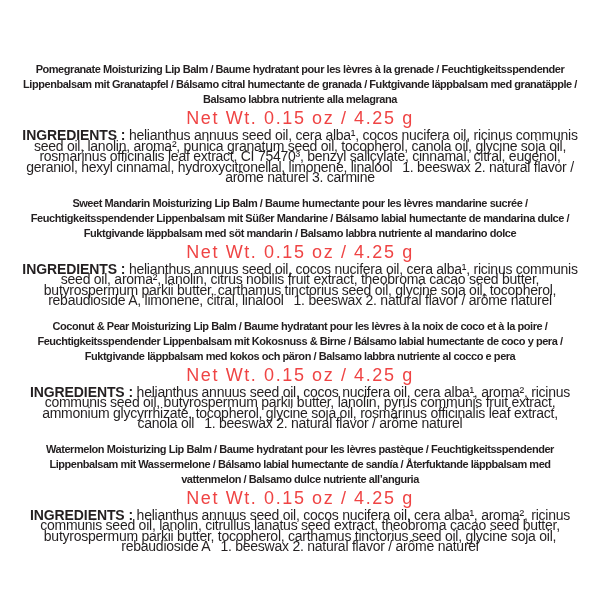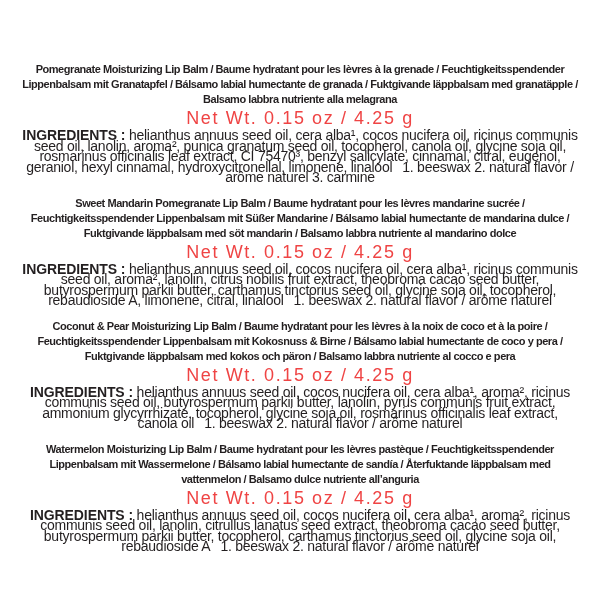--- a/index.html
+++ b/index.html
@@ -56,27 +56,27 @@
   .footnotes {
     margin-left: 10px;
   }
 </style>
 </head>
 <body>
 
 <div class="sheet">
 
   <section class="product">
-    <h2 class="title">Pomegranate Moisturizing Lip Balm / Baume hydratant pour les lèvres à la grenade / Feuchtigkeitsspendender Lippenbalsam mit Granatapfel / Bálsamo labial humectante de granada / Fuktgivande läppbalsam med granatäpple / Balsamo labbra nutriente alla melagrana</h2>
+    <h2 class="title">Pomegranate Moisturizing Lip Balm / Baume hydratant pour les lèvres à la grenade / Feuchtigkeitsspendender Lippenbalsam mit Granatapfel / Bálsamo citral humectante de granada / Fuktgivande läppbalsam med granatäpple / Balsamo labbra nutriente alla melagrana</h2>
     <div class="netwt">Net Wt. 0.15 oz / 4.25 g</div>
     <p class="ingredients"><span class="ing-label">INGREDIENTS :</span> <span>helianthus annuus seed oil, cera alba¹, cocos nucifera oil, ricinus communis seed oil, lanolin, aroma², punica granatum seed oil, tocopherol, canola oil, glycine soja oil, rosmarinus officinalis leaf extract, CI 75470³, benzyl salicylate, cinnamal, citral, eugenol, geraniol, hexyl cinnamal, hydroxycitronellal, limonene, linalool</span><span class="footnotes">1. beeswax 2. natural flavor / arôme naturel 3. carmine</span></p>
   </section>
 
   <section class="product">
-    <h2 class="title">Sweet Mandarin Pomegranate Lip Balm / Baume hydratant pour les lèvres mandarine sucrée / Feuchtigkeitsspendender Lippenbalsam mit Süßer Mandarine / Bálsamo labial humectante de mandarina dulce / Fuktgivande läppbalsam med söt mandarin / Balsamo labbra nutriente al mandarino dolce</h2>
+    <h2 class="title">Sweet Mandarin Moisturizing Lip Balm / Baume humectante pour les lèvres mandarine sucrée / Feuchtigkeitsspendender Lippenbalsam mit Süßer Mandarine / Bálsamo labial humectante de mandarina dulce / Fuktgivande läppbalsam med söt mandarin / Balsamo labbra nutriente al mandarino dolce</h2>
     <div class="netwt">Net Wt. 0.15 oz / 4.25 g</div>
     <p class="ingredients"><span class="ing-label">INGREDIENTS :</span> <span>helianthus annuus seed oil, cocos nucifera oil, cera alba¹, ricinus communis seed oil, aroma², lanolin, citrus nobilis fruit extract, theobroma cacao seed butter, butyrospermum parkii butter, carthamus tinctorius seed oil, glycine soja oil, tocopherol, rebaudioside A, limonene, citral, linalool</span><span class="footnotes">1. beeswax 2. natural flavor / arôme naturel</span></p>
   </section>
 
   <section class="product">
     <h2 class="title">Coconut &amp; Pear Moisturizing Lip Balm / Baume hydratant pour les lèvres à la noix de coco et à la poire / Feuchtigkeitsspendender Lippenbalsam mit Kokosnuss &amp; Birne / Bálsamo labial humectante de coco y pera / Fuktgivande läppbalsam med kokos och päron / Balsamo labbra nutriente al cocco e pera</h2>
     <div class="netwt">Net Wt. 0.15 oz / 4.25 g</div>
     <p class="ingredients"><span class="ing-label">INGREDIENTS :</span> <span>helianthus annuus seed oil, cocos nucifera oil, cera alba¹, aroma², ricinus communis seed oil, butyrospermum parkii butter, lanolin, pyrus communis fruit extract, ammonium glycyrrhizate, tocopherol, glycine soja oil, rosmarinus officinalis leaf extract, canola oil</span><span class="footnotes">1. beeswax 2. natural flavor / arôme naturel</span></p>
   </section>
 

